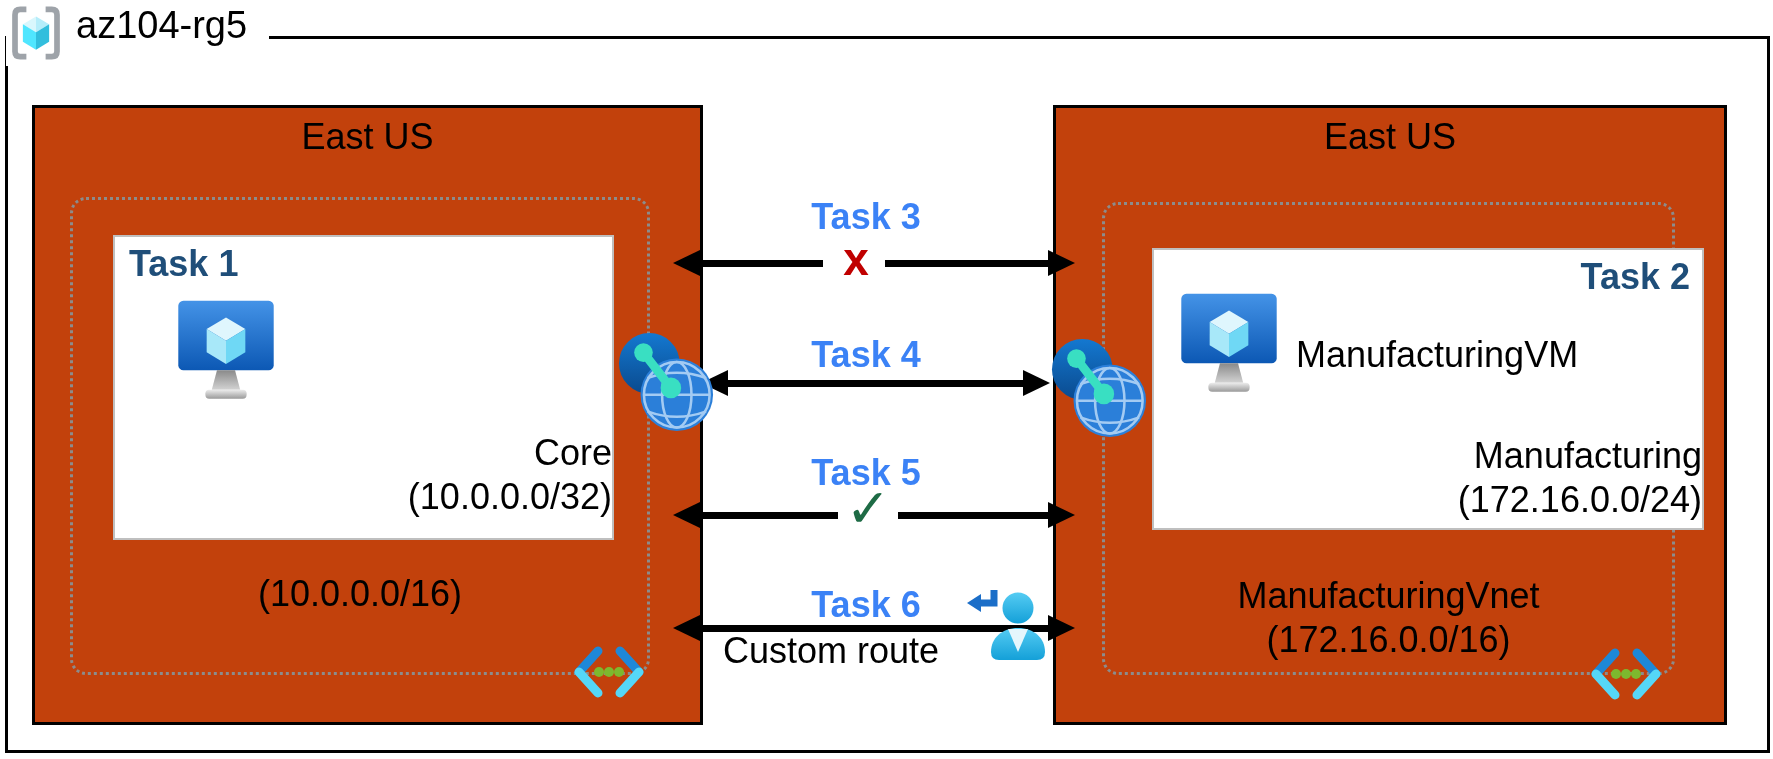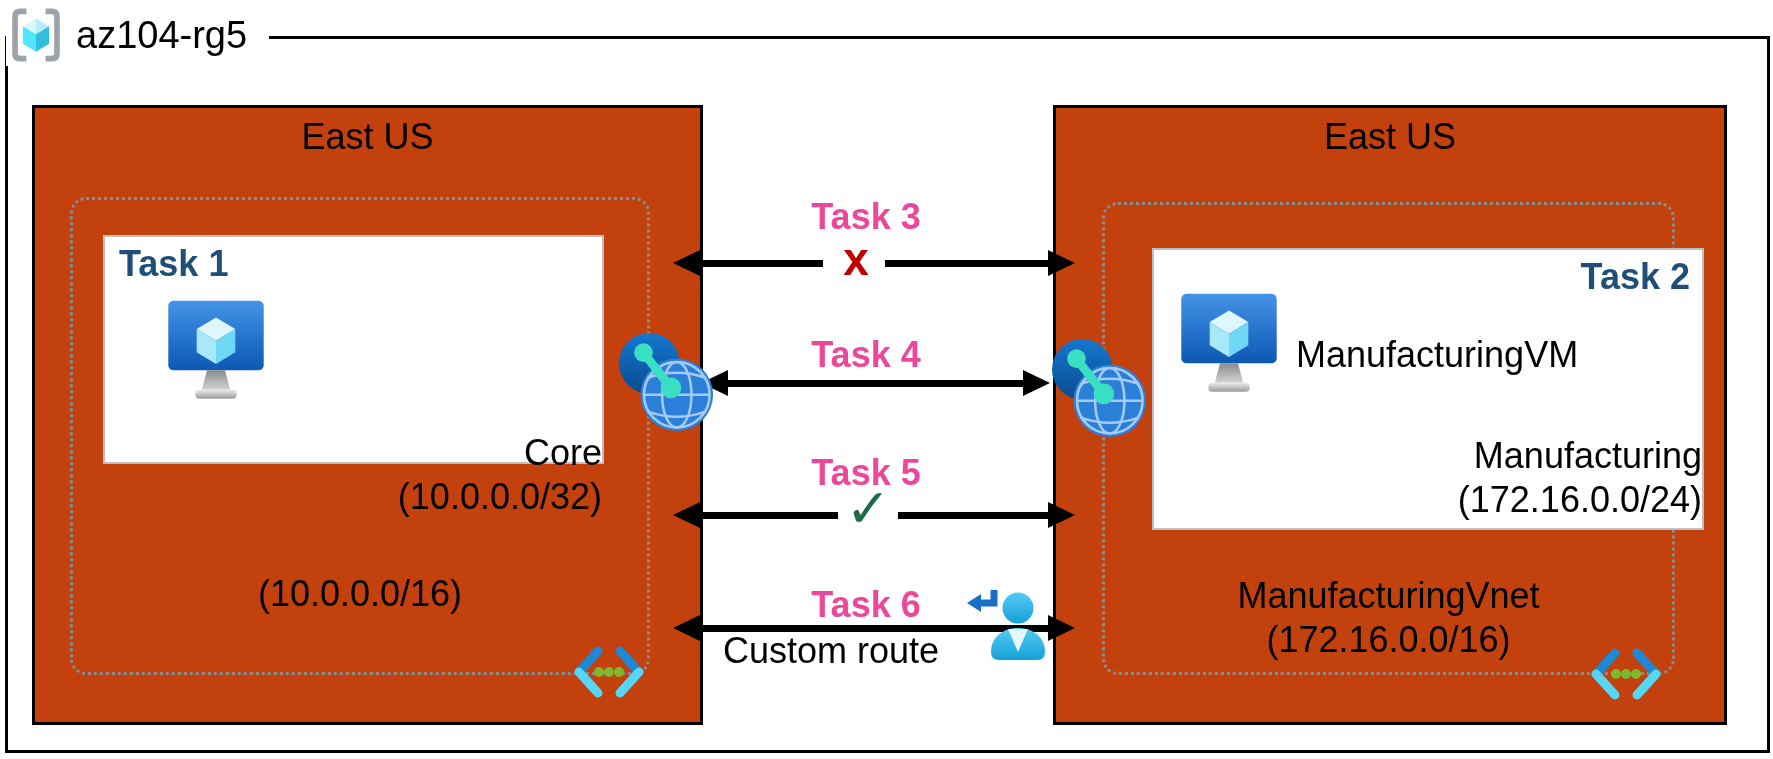--- a/index.html
+++ b/index.html
@@ -2,41 +2,41 @@
 <html><head>
 <meta charset="utf-8">
 <style>
   *{margin:0;padding:0;box-sizing:border-box}
   html,body{background:#fff}
   body{font-family:"Liberation Sans","DejaVu Sans",sans-serif;color:#000}
   #canvas{position:relative;width:1773px;height:759px;background:#fff;overflow:hidden}
 
   
   #rg-frame{position:absolute;left:5px;top:36px;width:1765px;height:717px;border:3px solid #000;z-index:0}
-  #rg-header{position:absolute;left:6px;top:4px;height:62px;display:flex;align-items:center;gap:12px;background:#fff;padding:0 22px 0 2px;z-index:4}
+  #rg-header{position:absolute;left:6px;top:4px;height:62px;display:flex;align-items:flex-start;gap:12px;background:#fff;padding:0 22px 0 2px;z-index:4}
   #rg-icon{width:56px;height:58px;flex:0 0 auto}
   #rg-label{font-size:38px;white-space:nowrap}
 
   
   .region{position:absolute;top:105px;height:620px;background:#c2410c;border:3px solid #000;z-index:1}
   #region-left{left:32px;width:671px}
   #region-right{left:1053px;width:674px}
   .region-title{position:absolute;top:8px;left:0;right:0;text-align:center;font-size:36px}
 
   
   .vnet{position:absolute;border:3px dotted #8C8C8C;border-radius:16px}
   #vnet-left{left:35px;top:89px;width:580px;height:478px}
   #vnet-right{left:46px;top:94px;width:573px;height:473px}
   .vnet-name{position:absolute;left:0;right:0;text-align:center;font-size:36px;line-height:44px}
   #vnetname-left{top:372px}
   #vnetname-right{top:369px}
 
   
   .subnet{position:absolute;background:#fff;border:2px solid #BFBFBF}
-  #subnet-left{left:30px;top:35px;width:501px;height:229px}
+  #subnet-left{left:40px;top:35px;width:501px;height:305px}
   #subnet-right{left:47px;top:43px;width:552px;height:282px}
   .task-label{position:absolute;font-size:36px;font-weight:bold;color:#1F4E79}
   #task1{left:14px;top:6px}
   #task2{right:12px;top:6px}
   .vm-icon{position:absolute;width:98px;height:104px}
   #vmicon-left{left:62px;top:62px}
   #vmicon-right{left:26px;top:42px}
   .vm-label{position:absolute;font-size:36px;white-space:nowrap}
   #vmlabel-left{left:172px;top:90px}
   #vmlabel-right{left:142px;top:84px}
@@ -54,21 +54,21 @@
   #a3 .s1{left:22px;width:128px}
   #a3 .s2{left:212px;width:168px}
   #a4{left:701px;top:370px;width:349px}
   #a4 .s1{left:22px;width:305px}
   #a5{left:673px;top:502px;width:402px}
   #a5 .s1{left:22px;width:143px}
   #a5 .s2{left:225px;width:155px}
   #a6{left:673px;top:615px;width:402px}
   #a6 .s1{left:22px;width:358px}
 
-  .conn-label{position:absolute;left:753px;width:226px;text-align:center;font-size:36px;font-weight:bold;color:#ec4899;z-index:2;white-space:nowrap}
+  .conn-label{position:absolute;left:753px;width:226px;text-align:center;font-size:36px;font-weight:bold;color:#3b82f6;z-index:2;white-space:nowrap}
   #t3l{top:196px}
   #t4l{top:334px}
   #t5l{top:452px}
   #t6l{top:584px}
 
   #xmark{position:absolute;left:820px;top:236px;width:72px;text-align:center;font-size:46px;font-weight:800;color:#C00000;line-height:1;z-index:3}
   #checkmark{position:absolute;left:830px;top:482px;width:76px;text-align:center;font-size:54px;font-weight:600;color:#1E6B45;line-height:1;z-index:3;font-family:"DejaVu Sans",sans-serif}
   #customroute{position:absolute;left:723px;top:630px;width:270px;text-align:left;font-size:36px;z-index:2;white-space:nowrap}
 
   

